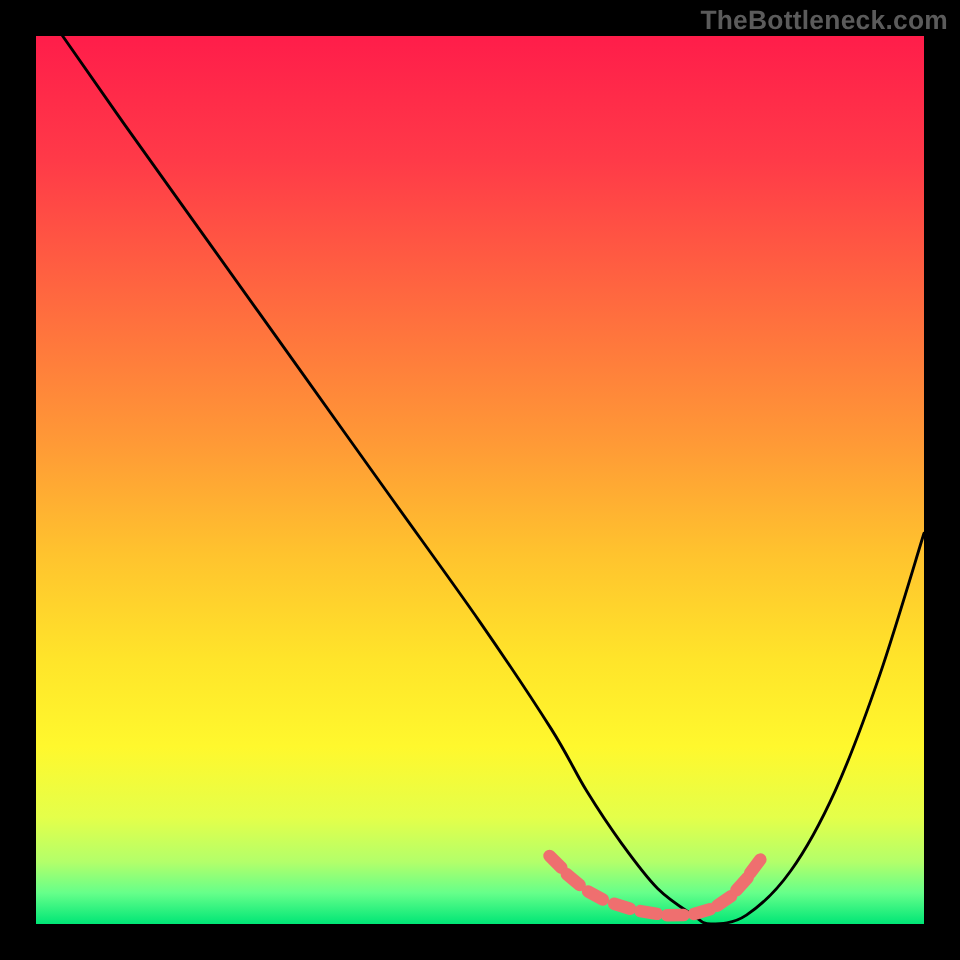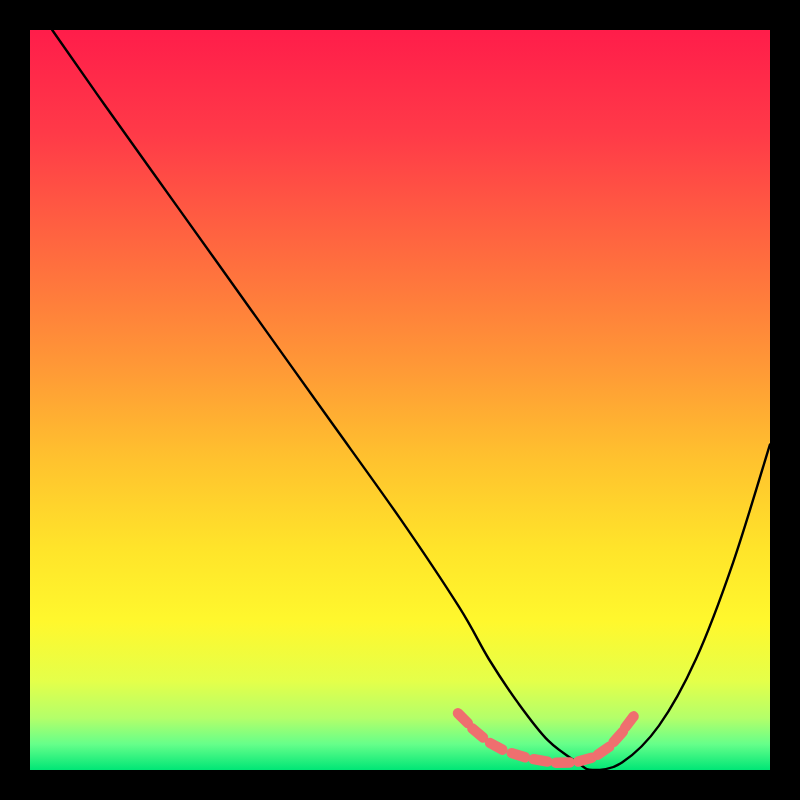--- a/index.html
+++ b/index.html
@@ -51,20 +51,21 @@
   .dashdot {
     fill: #ef6f6f;
     stroke: #ef6f6f;
   }
 </style>
 </head>
 <body>
 
 <div class="frame">
 
+  <div class="watermark">TheBottleneck.com</div>
 
   <div class="plot">
     <svg viewBox="0 0 740 740" preserveAspectRatio="none">
       <defs>
         <linearGradient id="bg-grad" x1="0" y1="0" x2="0" y2="1">
         <stop offset="0%" stop-color="#ff1d4a"></stop>
             <stop offset="14.000000000000002%" stop-color="#ff3a48"></stop>
             <stop offset="30%" stop-color="#ff6a3f"></stop>
             <stop offset="46%" stop-color="#ff9a36"></stop>
             <stop offset="57.99999999999999%" stop-color="#ffc22e"></stop>

